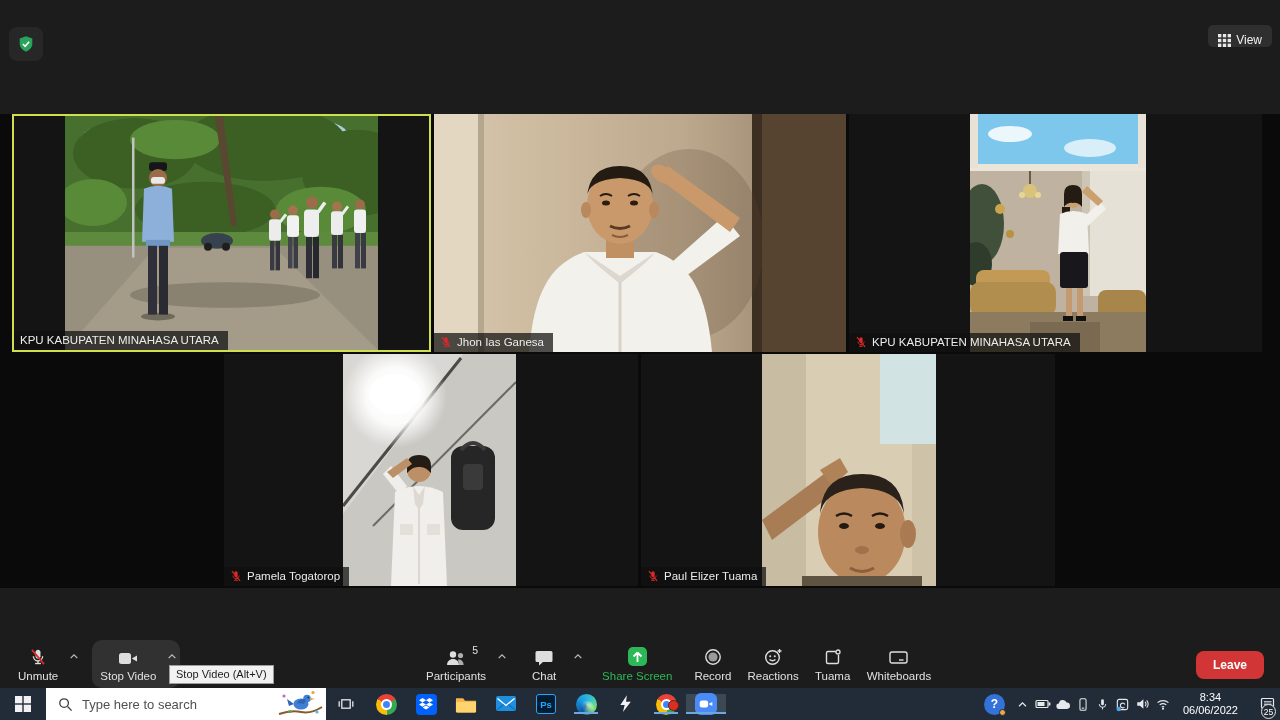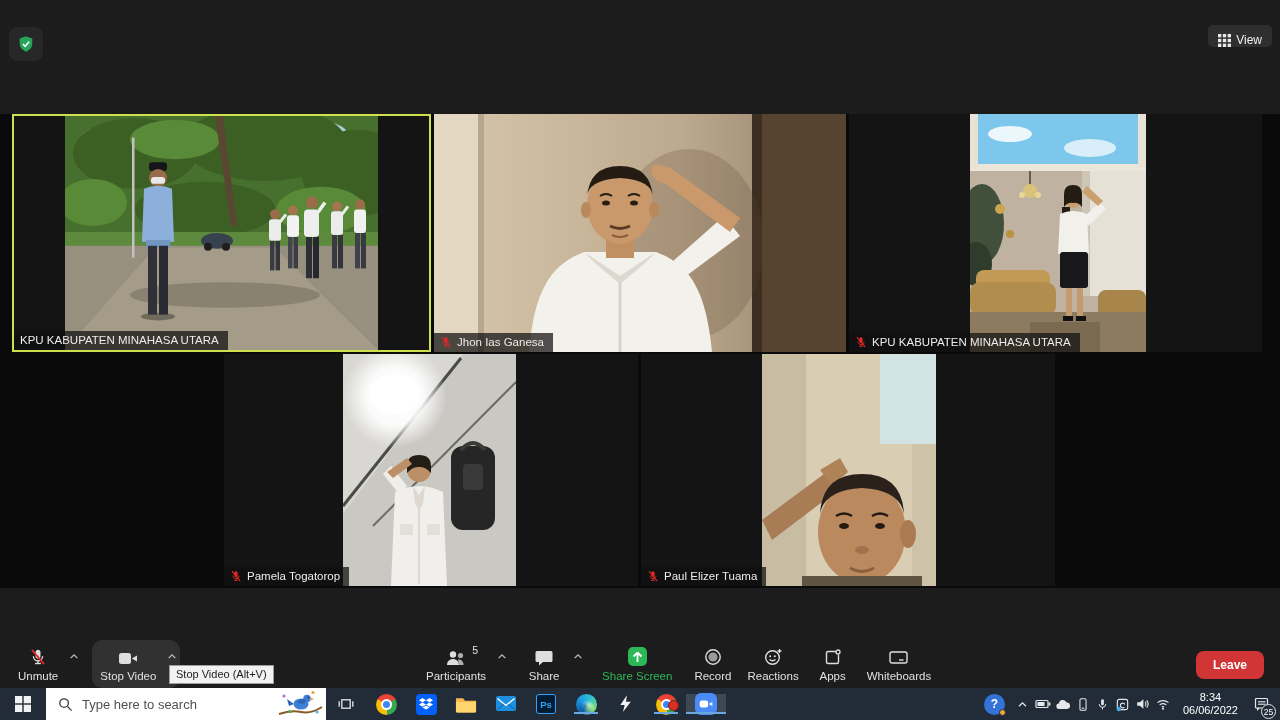--- a/index.html
+++ b/index.html
@@ -98,21 +98,21 @@
   .tray-ico { width:20px; height:32px; display:flex; align-items:center; justify-content:center; position:relative; }
   .help-ico { width:21px; height:21px; border-radius:50%; background:#3272d9; color:#fff; font-size:12px;
               font-weight:bold; display:flex; align-items:center; justify-content:center; position:relative; margin:0 8px; }
   .help-dot { position:absolute; right:-1px; bottom:-1px; width:7px; height:7px; border-radius:50%;
               background:#f0a63c; border:1px solid #222c38; }
   .weather { display:flex; align-items:center; gap:7px; padding:0 10px 0 6px; height:100%; color:#fff; font-size:13px; }
   .wx-ico { position:relative; width:24px; height:22px; }
   .wx-sun { position:absolute; left:1px; top:1px; width:11px; height:11px; border-radius:50%; background:#f6b73c; }
   .wx-cloud { position:absolute; right:0; bottom:1px; }
   .clock { text-align:center; color:#fff; font-size:11px; line-height:13px; padding:0 8px 0 10px; }
-  .notif { position:relative; width:30px; height:32px; display:flex; align-items:center; justify-content:center; }
+  .notif { position:relative; width:30px; height:32px; display:flex; align-items:center; justify-content:flex-end; }
   .notif-badge { position:absolute; right:0px; bottom:1px; width:15px; height:15px; border-radius:50%;
                  background:#222c38; border:1px solid #e3e3e3; color:#fff; font-size:8.5px;
                  display:flex; align-items:center; justify-content:center; }
 </style>
 </head>
 <body>
 
 <svg width="0" height="0" style="position:absolute" aria-hidden="true">
   <defs>
     <symbol id="sym-mic-muted" viewBox="0 0 16 16">
@@ -457,21 +457,21 @@
           <svg width="10" height="7">
               <use href="#sym-caret"></use>
             </svg>
         </div>
         <div class="tb-btn" style="margin-left:8px;">
           <span class="icn">
             <svg width="18" height="16" viewBox="0 0 18 16">
                 <path d="M2 1h14a1.5 1.5 0 0 1 1.5 1.5v8A1.5 1.5 0 0 1 16 12H8l-4 3.5V12H2A1.5 1.5 0 0 1 .5 10.5v-8A1.5 1.5 0 0 1 2 1z" fill="#dedede"></path>
               </svg>
           </span>
-          <span>Share</span>
+          <span>Chat</span>
         </div>
         <div class="tb-caret">
           <svg width="10" height="7">
               <use href="#sym-caret"></use>
             </svg>
         </div>
         <div class="tb-btn" style="margin-left:8px;">
           <span class="icn">
             <span class="share-ic">
                 <svg width="11" height="12" viewBox="0 0 11 12">
@@ -502,21 +502,21 @@
           </span>
           <span>Reactions</span>
         </div>
         <div class="tb-btn">
           <span class="icn">
             <svg width="17" height="17" viewBox="0 0 17 17">
                 <path d="M12 2.5H4A1.5 1.5 0 0 0 2.5 4v9A1.5 1.5 0 0 0 4 14.5h9A1.5 1.5 0 0 0 14.5 13V6" fill="none" stroke="#dedede" stroke-width="1.4"></path>
                 <circle cx="14" cy="3" r="2" fill="none" stroke="#dedede" stroke-width="1.3"></circle>
               </svg>
           </span>
-          <span>Apps</span>
+          <span>Tuama</span>
         </div>
         <div class="tb-btn">
           <span class="icn">
             <svg width="19" height="16" viewBox="0 0 19 16">
                 <rect x="1" y="2" width="17" height="11" rx="2" fill="none" stroke="#dedede" stroke-width="1.4"></rect>
                 <line x1="10" y1="10" x2="14.5" y2="10" stroke="#dedede" stroke-width="1.4"></line>
               </svg>
           </span>
           <span>Whiteboards</span>
         </div>

